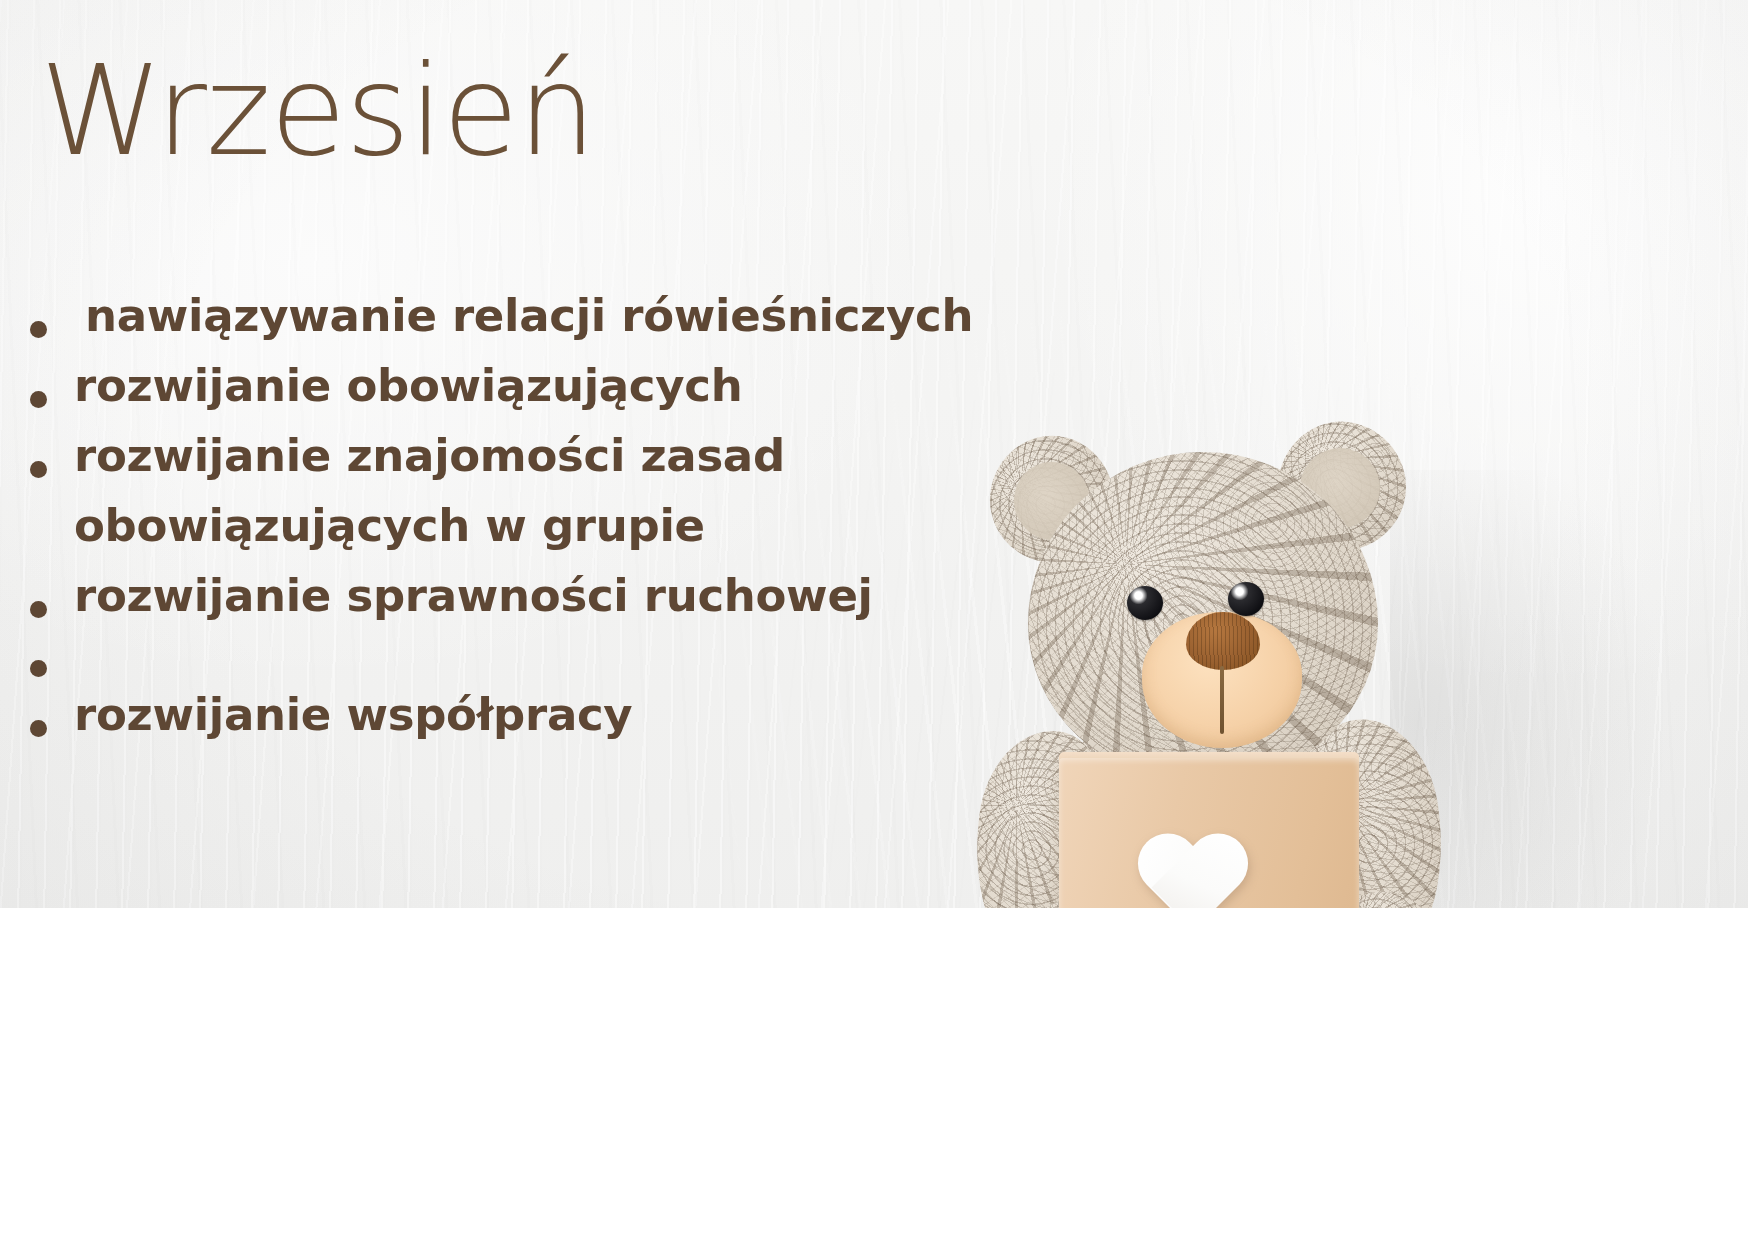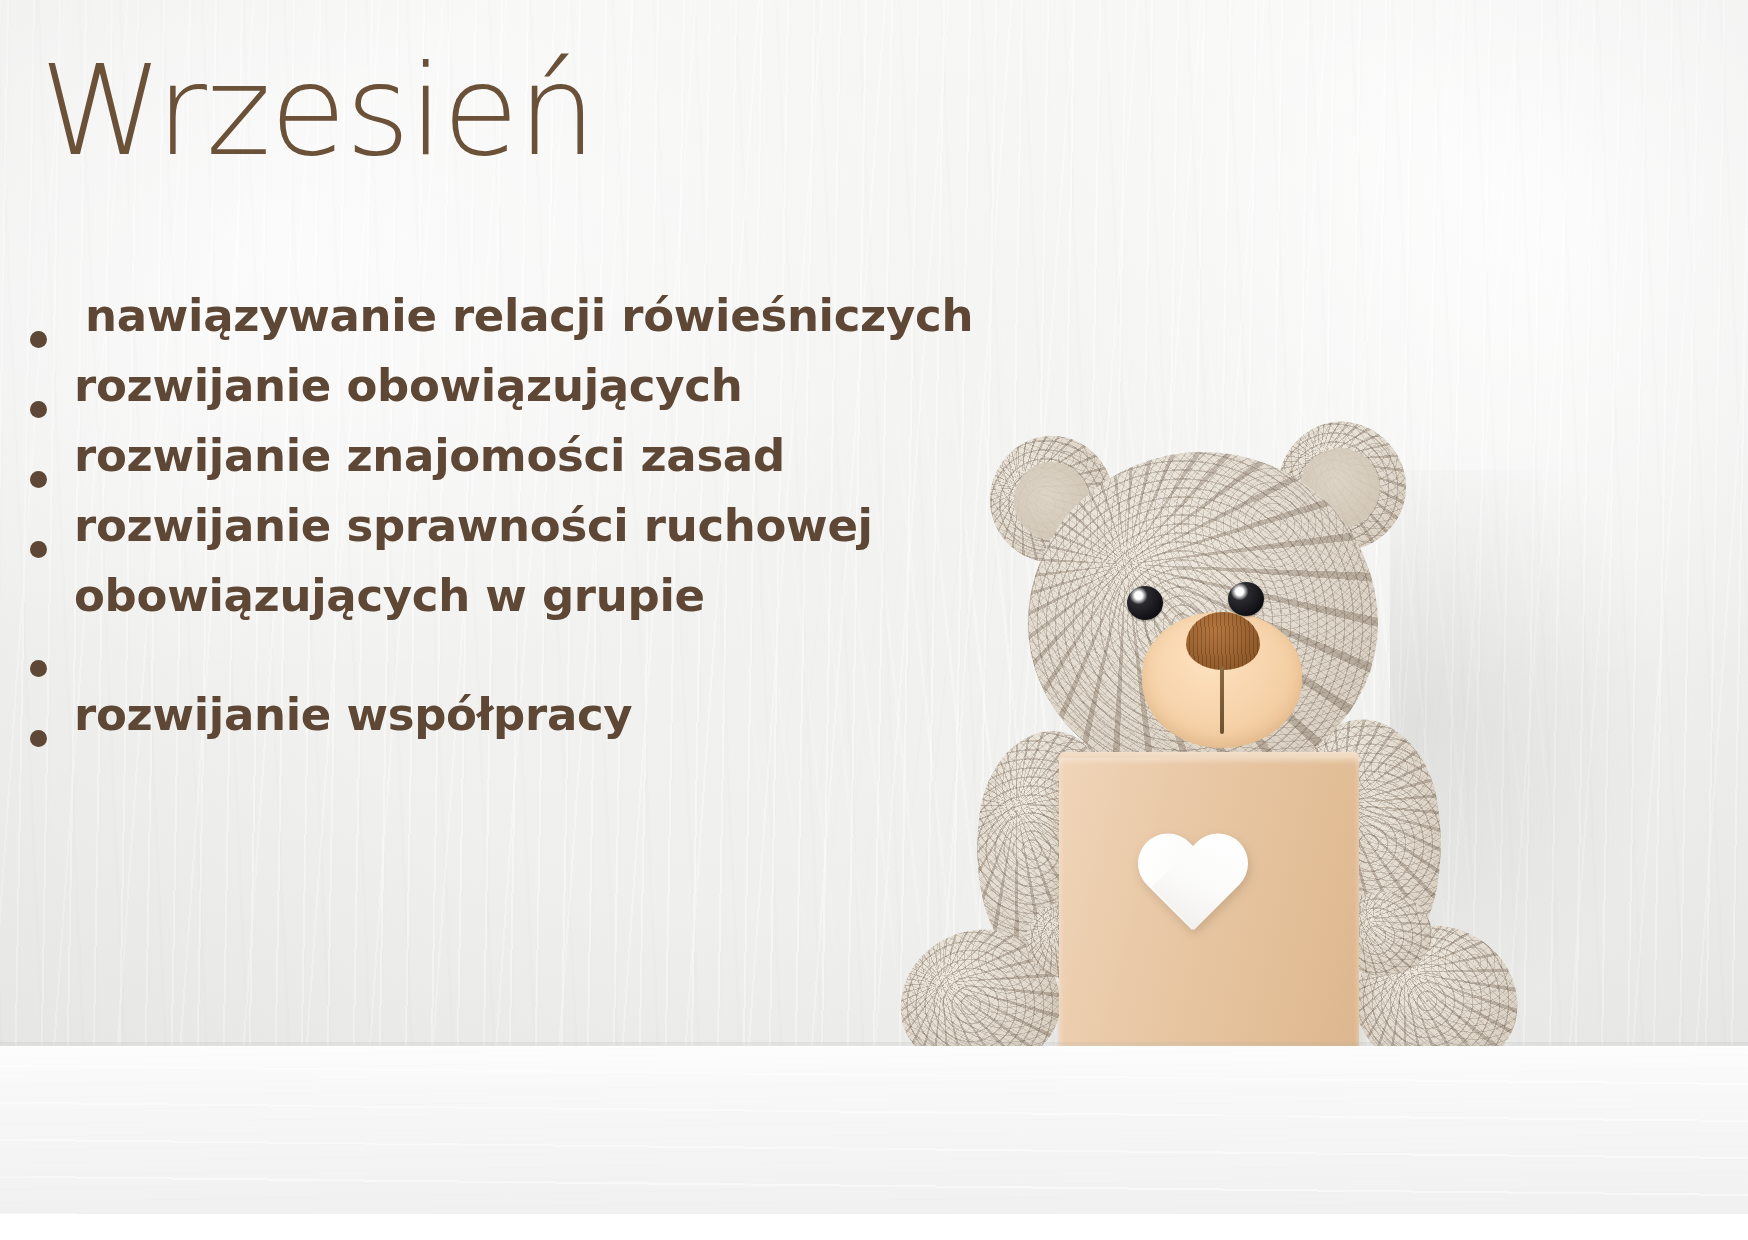--- a/index.html
+++ b/index.html
@@ -5,21 +5,21 @@
   * { margin:0; padding:0; box-sizing:border-box; }
   html, body {
     width:1748px; height:1240px;
     overflow:hidden;
     background:#ffffff;
     font-family:"Liberation Sans", sans-serif;
   }
 
   #poster{
     position:relative;
-    width:1748px; height:1214px;
+    width:1748px; height:908px;
     overflow:hidden;
   }
 
   
   .wall{
     position:absolute; left:0; top:0; width:1748px; height:1048px;
     background:
       radial-gradient(ellipse 900px 600px at 18% 25%, #fbfbfb 0%, rgba(248,248,248,0) 70%),
       radial-gradient(ellipse 700px 700px at 88% 18%, #fdfdfd 0%, rgba(250,250,250,0) 72%),
       linear-gradient(180deg,#f7f7f6 0%,#f4f4f3 38%,#f1f1f0 66%,#eeeeed 100%);
@@ -71,21 +71,21 @@
     font-weight:300;
     letter-spacing:-1px;
     color:#6B5138;
     font-family:"DejaVu Sans", sans-serif;
     white-space:nowrap;
   }
   .bullets{
     position:absolute; left:30px; top:284px; width:1010px;
   }
   .bullet-row{
-    display:flex; align-items:flex-end;
+    display:flex; align-items:center;
     margin-bottom:6px;
   }
   .bullet-dot{
     flex:0 0 auto;
     width:17px; height:17px; border-radius:50%;
     background:#5E4734;
     margin-top:27px; margin-right:27px;
   }
   .bullet-dot.hidden{ visibility:hidden; }
   .bullet-text{
@@ -271,32 +271,32 @@
     <div class="bullet-row">
       <span class="bullet-dot"></span>
       <span class="bullet-text">rozwijanie obowiązujących</span>
     </div>
 
     <div class="bullet-row">
       <span class="bullet-dot"></span>
       <span class="bullet-text">rozwijanie znajomości zasad</span>
     </div>
 
-    <div class="bullet-row">
-      <span class="bullet-dot"></span>
-      <span class="bullet-text">rozwijanie sprawności ruchowej</span>
-    </div>
-
     <div class="bullet-row cont">
       <span class="bullet-dot hidden"></span>
       <span class="bullet-text">obowiązujących w grupie</span>
     </div>
 
     <div class="bullet-row">
       <span class="bullet-dot"></span>
+      <span class="bullet-text">rozwijanie sprawności ruchowej</span>
+    </div>
+
+    <div class="bullet-row">
+      <span class="bullet-dot"></span>
     </div>
 
     <div class="bullet-row">
       <span class="bullet-dot"></span>
       <span class="bullet-text">rozwijanie współpracy</span>
     </div>
 
   </div>
 
 </div>

